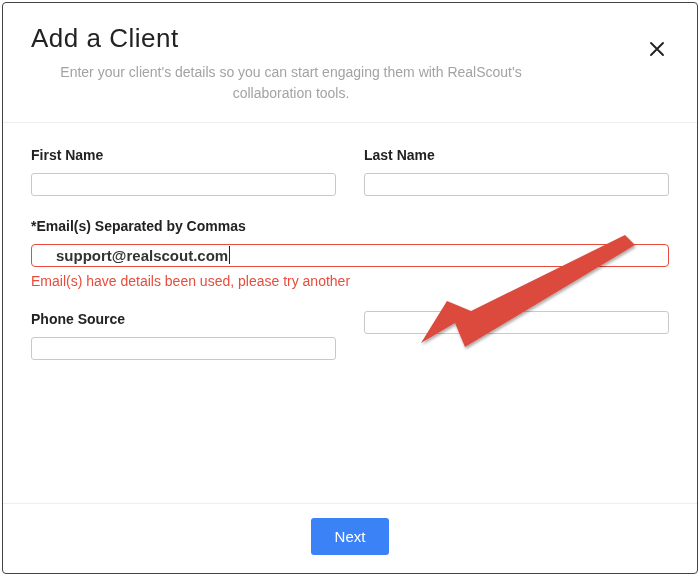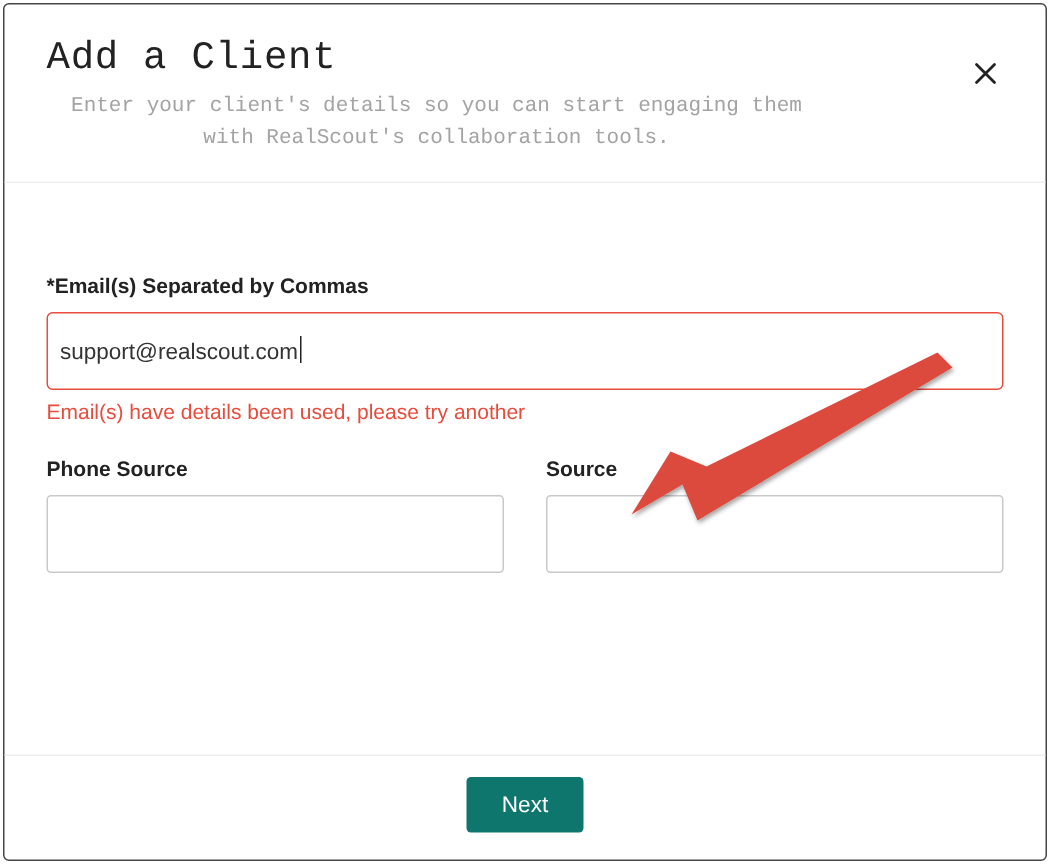--- a/index.html
+++ b/index.html
@@ -18,21 +18,20 @@
       border-radius: 4px;
       background: #fff;
       display: flex;
       flex-direction: column;
       position: relative;
     }
     .header {
       padding: 20px 28px 18px 28px;
       border-bottom: 1px solid #eee;
       position: relative;
-      font-family: Liberation Mono, monospace;
     }
     .title {
       font-size: 26px;
       font-weight: 500;
       color: #222;
       letter-spacing: 0.5px;
       margin-bottom: 8px;
     }
     .subtitle {
       font-size: 14px;
@@ -61,53 +60,54 @@
     .row {
       display: flex;
       gap: 28px;
       margin-bottom: 22px;
     }
     .field {
       flex: 1;
       display: flex;
       flex-direction: column;
     }
-    .field.full { flex-basis: 100%; margin-top: 36px; }
+    .field.full { flex-basis: 100%; }
     .label {
       font-size: 14px;
       font-weight: 700;
       color: #222;
       margin-bottom: 10px;
     }
     .input {
-      height: 52px;
+      height: 23px;
       border: 1px solid #c9c9c9;
       border-radius: 3px;
-      padding: 0 8px;
+      padding: 0 24px;
       font-size: 15px;
       color: #333;
       background: #fff;
+      font-weight: bold;
     }
     .input.error {
       border: 1px solid #e74c3c;
       border-radius: 4px;
     }
     .error-msg {
       font-size: 14px;
       color: #e74c3c;
       margin-top: 6px;
     }
     .footer {
       border-top: 1px solid #eee;
       padding: 14px 0 18px 0;
       display: flex;
       justify-content: center;
     }
     .next-btn {
-      background: #0f766e;
+      background: #3b82f6;
       color: #fff;
       border: none;
       border-radius: 3px;
       padding: 10px 24px;
       font-size: 15px;
       cursor: pointer;
     }
     .arrow-annotation {
       position: absolute;
       top: 226px;
@@ -139,39 +139,48 @@
     <div class="subtitle">Enter your client's details so you can start engaging them with RealScout's collaboration tools.</div>
     <div class="close-btn">
       <svg viewBox="0 0 24 24">
         <path d="M4 4 L20 20 M20 4 L4 20" stroke="#222" stroke-width="2.5" fill="none" stroke-linecap="round"></path>
       </svg>
     </div>
   </div>
 
   <div class="body">
 
+    <div class="row">
+      <div class="field">
+        <div class="label">First Name</div>
+        <input class="input" type="text" value="" style="">
+      </div>
+      <div class="field">
+        <div class="label">Last Name</div>
+        <input class="input" type="text" value="" style="">
+      </div>
+    </div>
 
     <div class="row">
       <div class="field full">
         <div class="label">*Email(s) Separated by Commas</div>
         <div class="input error input-with-value">
           <span>support@realscout.com</span>
             <span class="caret"></span>
         </div>
         <div class="error-msg">Email(s) have details been used, please try another</div>
       </div>
     </div>
 
     <div class="row">
       <div class="field">
         <div class="label">Phone Source</div>
         <input class="input" type="text" value="" style="">
       </div>
       <div class="field">
-        <div class="label">Source</div>
         <input class="input" type="text" value="" style="">
       </div>
     </div>
 
   </div>
 
   <div class="footer">
     <button class="next-btn">Next</button>
   </div>
 

